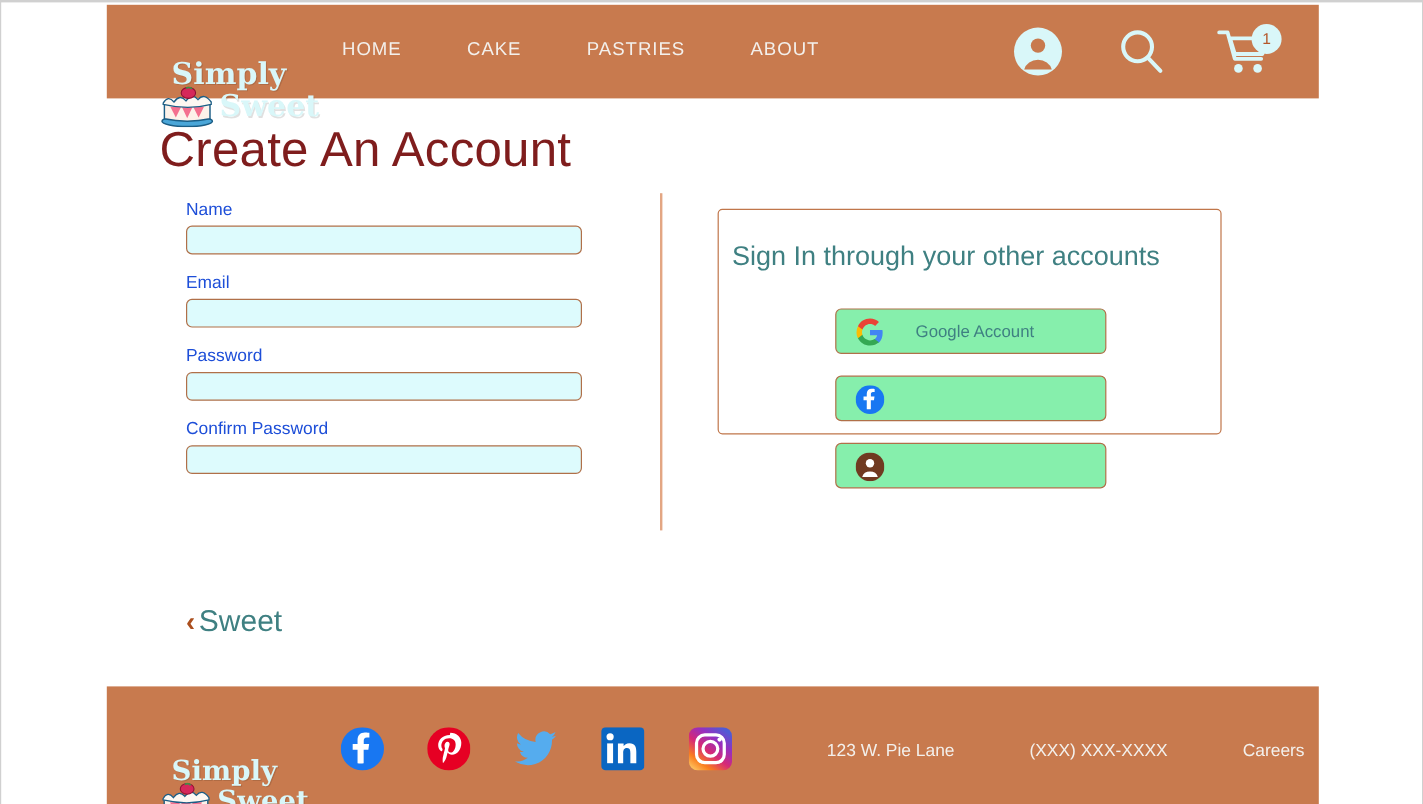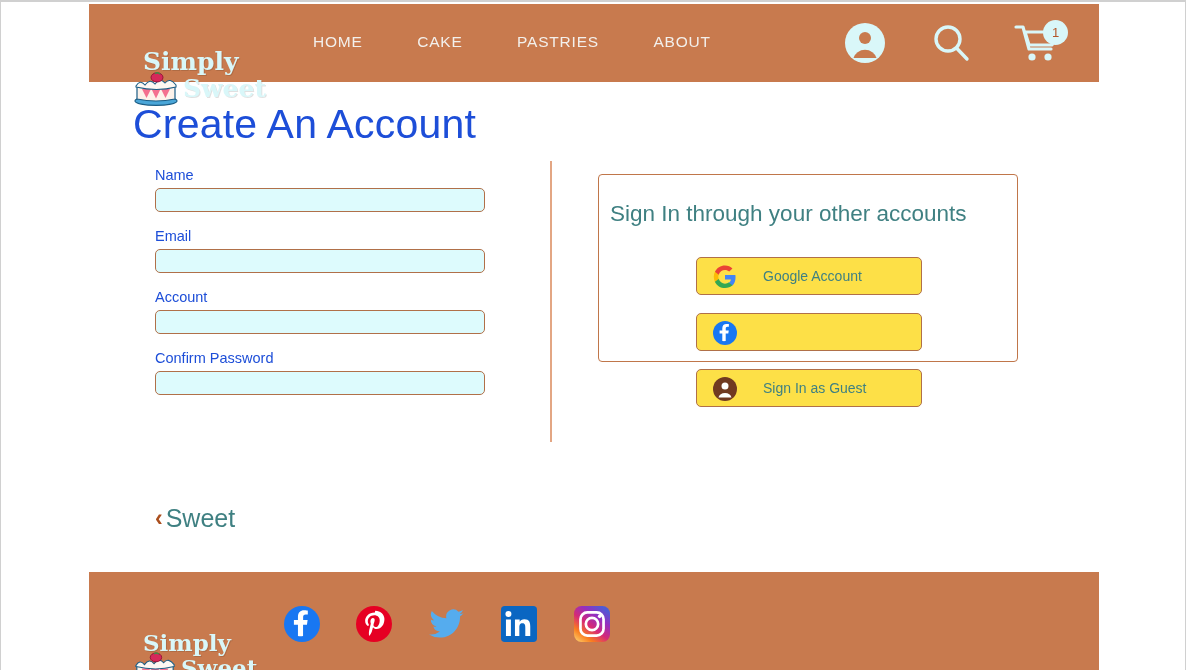--- a/index.html
+++ b/index.html
@@ -62,21 +62,20 @@
     position: absolute; left: 52px; top: 30px; font-size: 25px;
   }
   #header-logo .cake-ico {
     position: absolute; left: 2px; top: 26px;
   }
   #nav {
     position: absolute;
     left: 196px;
     top: 29px;
     height: 22px;
-    margin-left: 28px;
   }
   .nav-link {
     display: inline-block;
     color: #f3f0ec;
     font-size: 15.5px;
     letter-spacing: 0.8px;
     text-decoration: none;
     margin-right: 50px;
     cursor: pointer;
     font-family: "Liberation Sans", sans-serif;
@@ -112,21 +111,21 @@
     text-align: center;
     font-family: "Liberation Sans", sans-serif;
   }
 
   
   #page-title {
     position: absolute;
     left: 44px;
     top: 97px;
     font-size: 41px;
-    color: #1d4ed8;
+    color: #7f1d1d;
     font-weight: normal;
     letter-spacing: 0.2px;
     font-family: "Liberation Sans", sans-serif;
     margin: 0;
     white-space: nowrap;
   }
 
   #form-col {
     position: absolute;
     left: 66px;
@@ -187,21 +186,21 @@
     font-family: "Liberation Sans", sans-serif;
   }
   .sso-btn {
     position: absolute;
     left: 97px;
     width: 226px;
     height: 38px;
     box-sizing: border-box;
     border: 1.6px solid #b07049;
     border-radius: 5px;
-    background: #fde047;
+    background: #86efac;
     cursor: pointer;
     padding: 0;
   }
   #sso-google   { top: 82px; }
   #sso-facebook { top: 138px; }
   #sso-guest    { top: 194px; }
   .sso-icon {
     position: absolute;
     left: 16px;
     top: 7px;
@@ -372,21 +371,21 @@
       <label class="field-label">Name</label>
       <input class="field-input" type="text" placeholder="" style="">
     </div>
 
     <div class="field">
       <label class="field-label">Email</label>
       <input class="field-input" type="text" placeholder="" style="">
     </div>
 
     <div class="field">
-      <label class="field-label">Account</label>
+      <label class="field-label">Password</label>
       <input class="field-input" type="password" placeholder="" style="">
     </div>
 
     <div class="field">
       <label class="field-label">Confirm Password</label>
       <input class="field-input" type="password" placeholder="" style="">
     </div>
 
   </div>
 
@@ -417,21 +416,20 @@
     </button>
 
     <button class="sso-btn" id="sso-guest">
       <span class="sso-icon">
         <svg width="24" height="24" viewBox="0 0 24 24">
           <circle cx="12" cy="12" r="12" fill="#703A21"></circle>
           <circle cx="12" cy="9" r="3.5" fill="#ffffff"></circle>
           <path d="M5.5 20.5 a6.7 6 0 0 1 13 0 z" fill="#ffffff"></path>
         </svg>
       </span>
-      <span class="sso-label">Sign In as Guest</span>
     </button>
   </div>
 
   <div id="back-btn">
     <span class="chev">‹</span>
     <span class="navwrd">Sweet</span>
   </div>
 
 
   <div id="footer">
@@ -497,17 +495,22 @@
           </defs>
           <rect x="0" y="0" width="24" height="24" rx="5" fill="url(#igGrad)"></rect>
           <rect x="4.3" y="4.3" width="15.4" height="15.4" rx="4.6" fill="none" stroke="#ffffff" stroke-width="1.8"></rect>
           <circle cx="12" cy="12" r="4.1" fill="none" stroke="#ffffff" stroke-width="1.8"></circle>
           <circle cx="17.1" cy="6.9" r="1.2" fill="#ffffff"></circle>
         </svg>
       </span>
 
     </div>
 
+    <div id="footer-info">
+      <span class="foot-item">123 W. Pie Lane</span>
+      <span class="foot-item">(XXX) XXX-XXXX</span>
+      <a class="foot-item">Careers</a>
+    </div>
 
   </div>
 
 </div>
 </div>
 
 </body></html>

